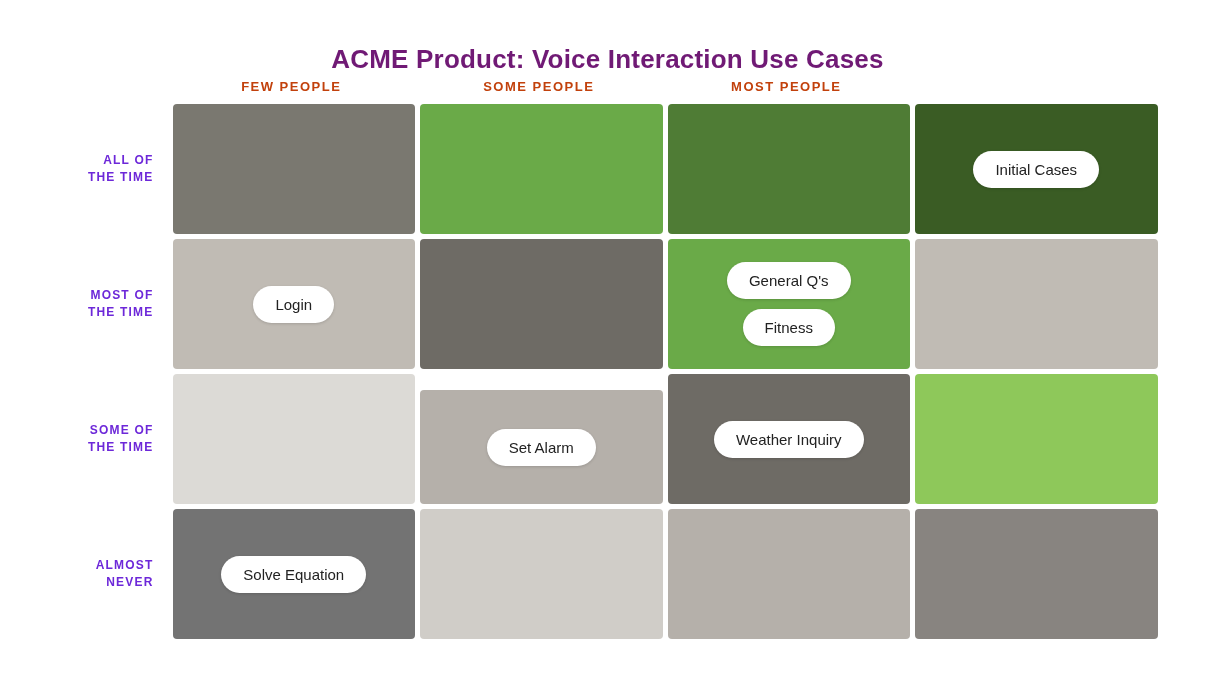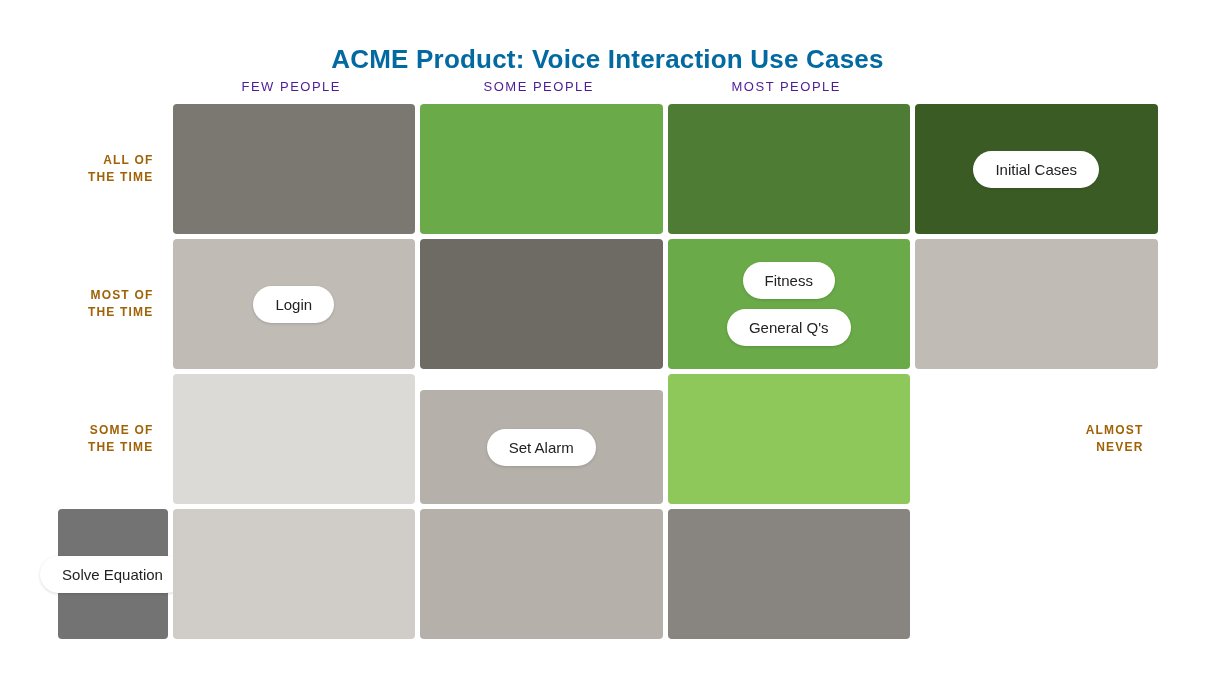--- a/index.html
+++ b/index.html
@@ -13,55 +13,55 @@
       min-height: 683px;
       padding: 20px;
     }
     .chart-container {
       width: 1100px;
     }
     .chart-title {
       text-align: center;
       font-size: 26px;
       font-weight: 700;
-      color: #0369a1;
+      color: #701a75;
       margin-bottom: 4px;
       letter-spacing: 0.2px;
     }
     .column-headers {
       display: grid;
       grid-template-columns: 110px repeat(4, 1fr);
       margin-bottom: 4px;
     }
     .col-header-spacer { }
     .col-header {
       text-align: center;
       font-size: 13px;
-      font-weight: 400;
-      color: #4c1d95;
+      font-weight: 700;
+      color: #c2410c;
       letter-spacing: 1.5px;
       text-transform: uppercase;
       padding-bottom: 6px;
     }
     .grid-body {
       display: grid;
       grid-template-columns: 110px repeat(4, 1fr);
       grid-template-rows: repeat(4, 130px);
       gap: 5px;
     }
     .row-label-cell {
       display: flex;
       align-items: center;
       justify-content: flex-end;
       padding-right: 14px;
     }
     .row-label {
       font-size: 12px;
       font-weight: 600;
-      color: #a16207;
+      color: #6d28d9;
       letter-spacing: 1.2px;
       text-transform: uppercase;
       text-align: right;
       line-height: 1.4;
     }
     .grid-cell {
       border-radius: 4px;
       display: flex;
       align-items: center;
       justify-content: center;
@@ -136,34 +136,37 @@
       <div class="row-label">
         <span>MOST OF</span><br>
         <span>THE TIME</span>
       </div>
     </div>
     <div class="grid-cell r2c1">
       <div class="card">Login</div>
     </div>
     <div class="grid-cell r2c2"></div>
     <div class="grid-cell r2c3">
+      <div class="card">General Q's</div>
       <div class="card">Fitness</div>
-      <div class="card">General Q's</div>
     </div>
     <div class="grid-cell r2c4"></div>
 
     <div class="row-label-cell">
       <div class="row-label">
         <span>SOME OF</span><br>
         <span>THE TIME</span>
       </div>
     </div>
     <div class="grid-cell r3c1"></div>
     <div class="grid-cell r3c2">
       <div class="card">Set Alarm</div>
+    </div>
+    <div class="grid-cell r3c3">
+      <div class="card">Weather Inquiry</div>
     </div>
     <div class="grid-cell r3c4"></div>
 
     <div class="row-label-cell">
       <div class="row-label">
         <span>ALMOST</span><br>
         <span>NEVER</span>
       </div>
     </div>
     <div class="grid-cell r4c1">

